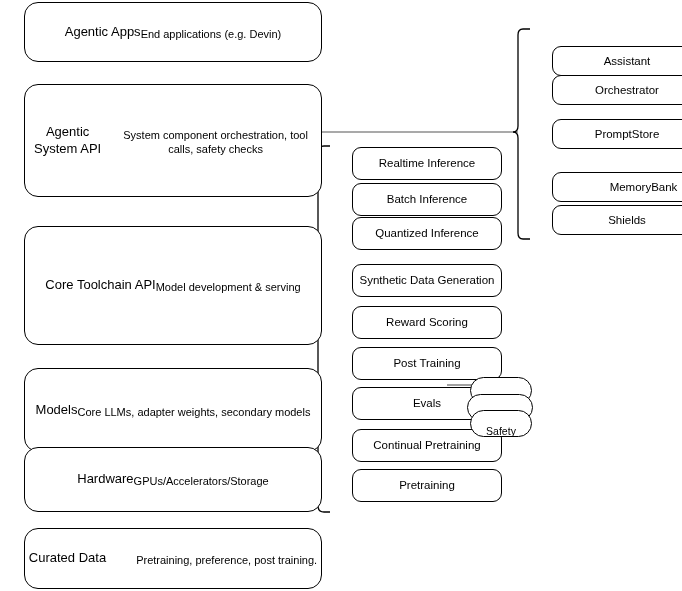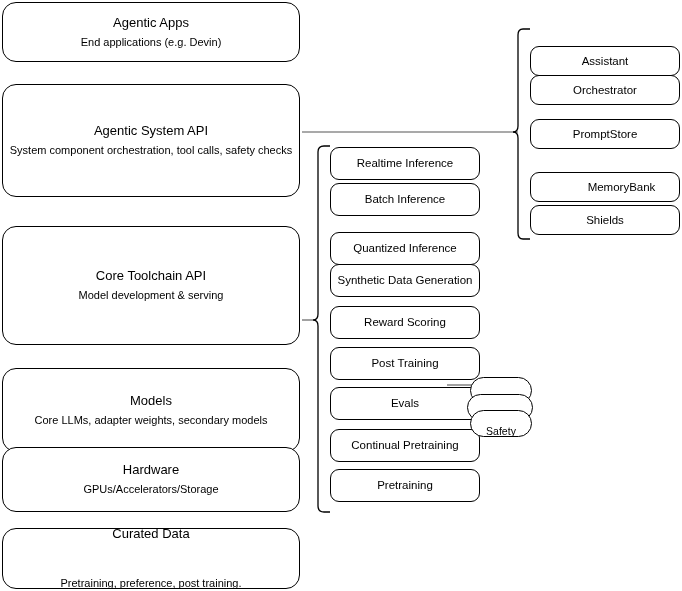--- a/index.html
+++ b/index.html
@@ -20,25 +20,25 @@
   }
 
   
   .box {
     position: absolute;
     box-sizing: border-box;
     background: #ffffff;
     border: 1.4px solid #000000;
     border-radius: 12px;
     display: flex;
-    flex-direction: column;
     align-items: center;
     justify-content: center;
     text-align: center;
     line-height: 1.25;
+    margin-left: 22px;
   }
 
   
   .layer-box {
     left: 2px;
     width: 298px;
     border-radius: 14px;
   }
   .layer-title {
     font-size: 13px;
@@ -154,21 +154,21 @@
     <div class="layer-title">Curated Data</div>
     <div class="layer-sub">Pretraining, preference, post training.</div>
   </div>
 
   <div class="box mid-box" style="top:147px;">
     <span>Realtime Inference</span>
   </div>
   <div class="box mid-box" style="top:183px;justify-content:center;">
     <span>Batch Inference</span>
   </div>
-  <div class="box mid-box" style="top:232px;">
+  <div class="box mid-box" style="top:217px;">
     <span>Quantized Inference</span>
   </div>
   <div class="box mid-box" style="top:264px;">
     <span>Synthetic Data Generation</span>
   </div>
   <div class="box mid-box" style="top:306px;">
     <span>Reward Scoring</span>
   </div>
   <div class="box mid-box" style="top:347px;">
     <span>Post Training</span>

